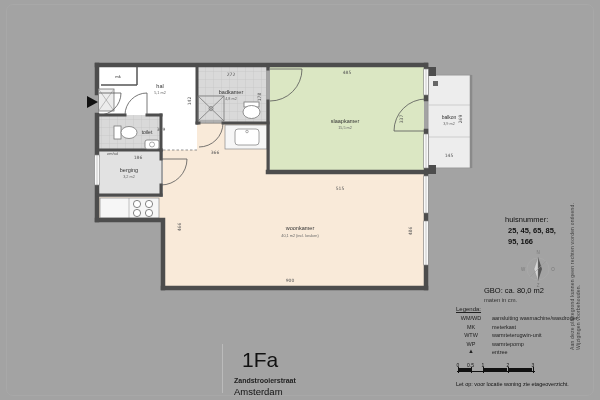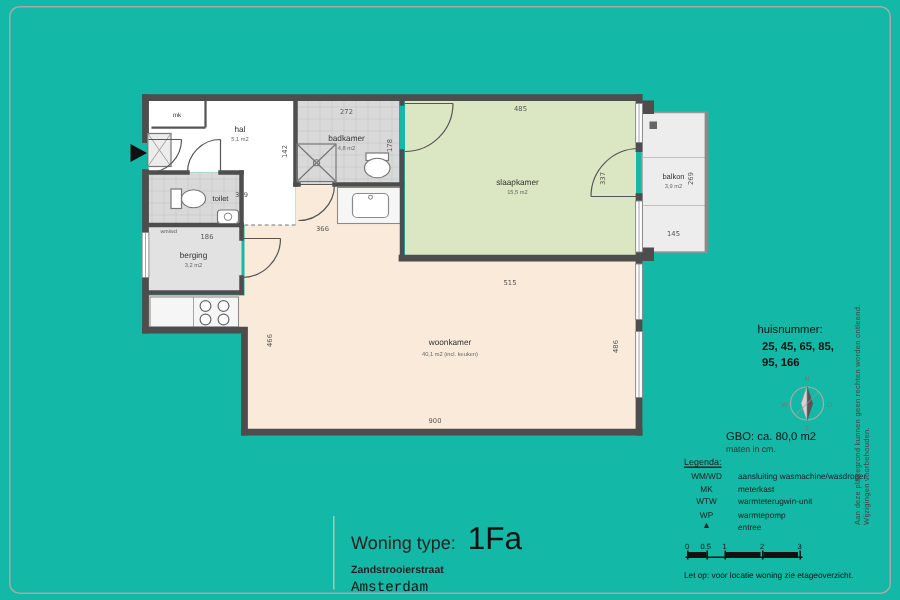--- a/index.html
+++ b/index.html
@@ -1,17 +1,17 @@
 <!DOCTYPE html>
 <html><head>
 <meta charset="utf-8">
 <title>Plattegrond</title>
 <style>
   html,body{margin:0;padding:0;background:#888;}
-  #page{position:relative;width:600px;height:400px;background:#14b8a6;overflow:hidden;
+  #page{position:relative;width:600px;height:400px;background:#a3a3a3;overflow:hidden;
         font-family:"Liberation Sans",sans-serif;color:#222;}
   .frame{position:absolute;left:6px;top:4px;right:6px;bottom:4px;
          border:1px solid #a8a8a8;border-radius:7px;pointer-events:none;}
   
   #plan{position:absolute;left:85px;top:55px;width:390px;height:245px;}
   #plan svg{position:absolute;left:0;top:0;}
   
   .huisnummer{position:absolute;left:505px;top:215px;width:75px;font-size:7.5px;line-height:1.45;color:#111;}
   .huisnummer .nums{padding-left:3px;font-weight:bold;}
   .compass{position:absolute;left:519px;top:248px;}
@@ -32,21 +32,21 @@
   .disclaimer{position:absolute;left:569px;top:200px;height:150px;
               writing-mode:vertical-rl;transform:rotate(180deg);
               font-size:5px;color:#444;letter-spacing:.2px;}
   
   .tb-sep{position:absolute;left:222px;top:344px;width:1px;height:49px;background:#bbb;}
   .titleblock{position:absolute;left:234px;top:348px;}
   .wt-line{display:flex;align-items:baseline;}
   .wt-label{font-size:12px;color:#222;}
   .wt-value{font-size:21px;margin-left:8px;color:#111;}
   .wt-street{font-size:7px;font-weight:bold;margin-top:5px;color:#222;}
-  .wt-city{font-size:9.5px;margin-top:2px;color:#111;font-family:Liberation Mono, monospace;}
+  .wt-city{font-size:9.5px;margin-top:2px;color:#111;}
   .logo{position:absolute;left:24px;top:318px;}
 </style>
 </head>
 <body>
 
 <div id="page">
   <div class="frame"></div>
 
   <div id="plan">
     <svg width="390" height="245" viewBox="0 0 390 245">
@@ -259,20 +259,19 @@
     <span class="seg" style="left:52px;width:23px"></span>
   </div>
 
   <div class="letop">Let op:   voor locatie woning zie etageoverzicht.</div>
 
   <div class="disclaimer">Aan deze plattegrond kunnen geen rechten worden ontleend. Wijzigingen voorbehouden.</div>
 
   <div class="tb-sep"></div>
   <div class="titleblock">
     <div class="wt-line">
-      <span class="wt-label">Woning type:</span>
       <span class="wt-value">1Fa</span>
     </div>
     <div class="wt-street">Zandstrooierstraat</div>
     <div class="wt-city">Amsterdam</div>
   </div>
 
 </div>
 
 </body></html>

